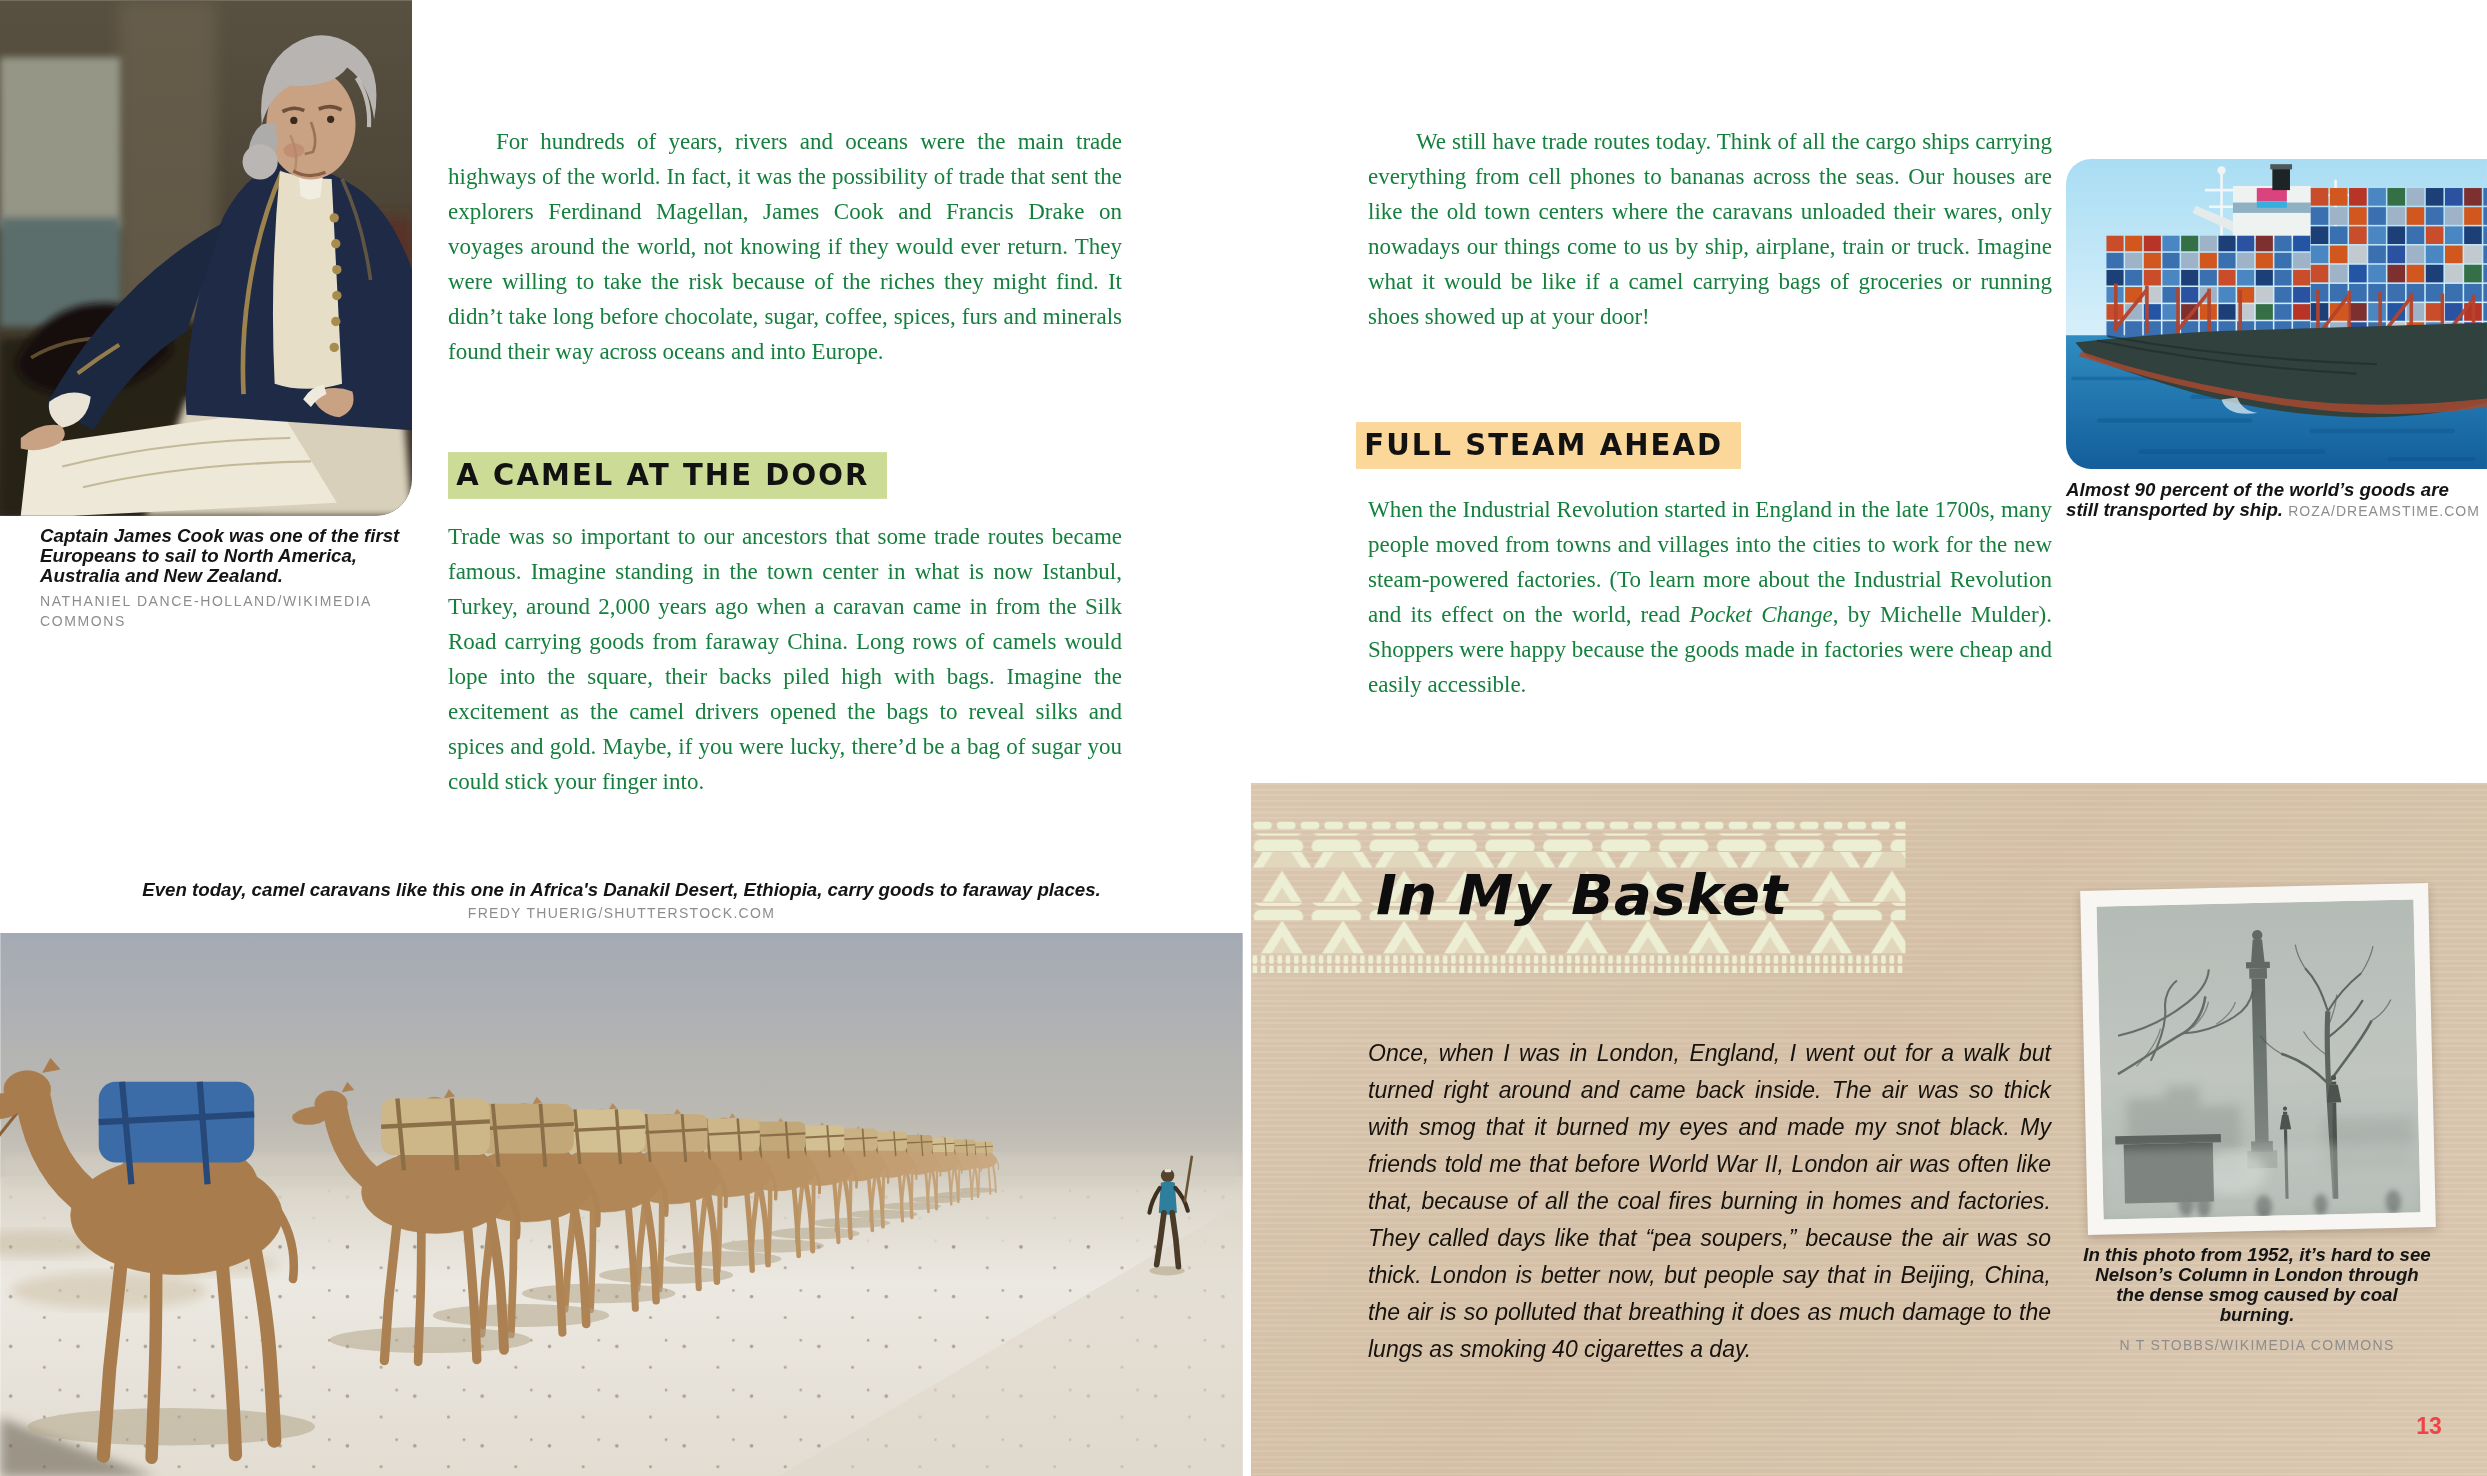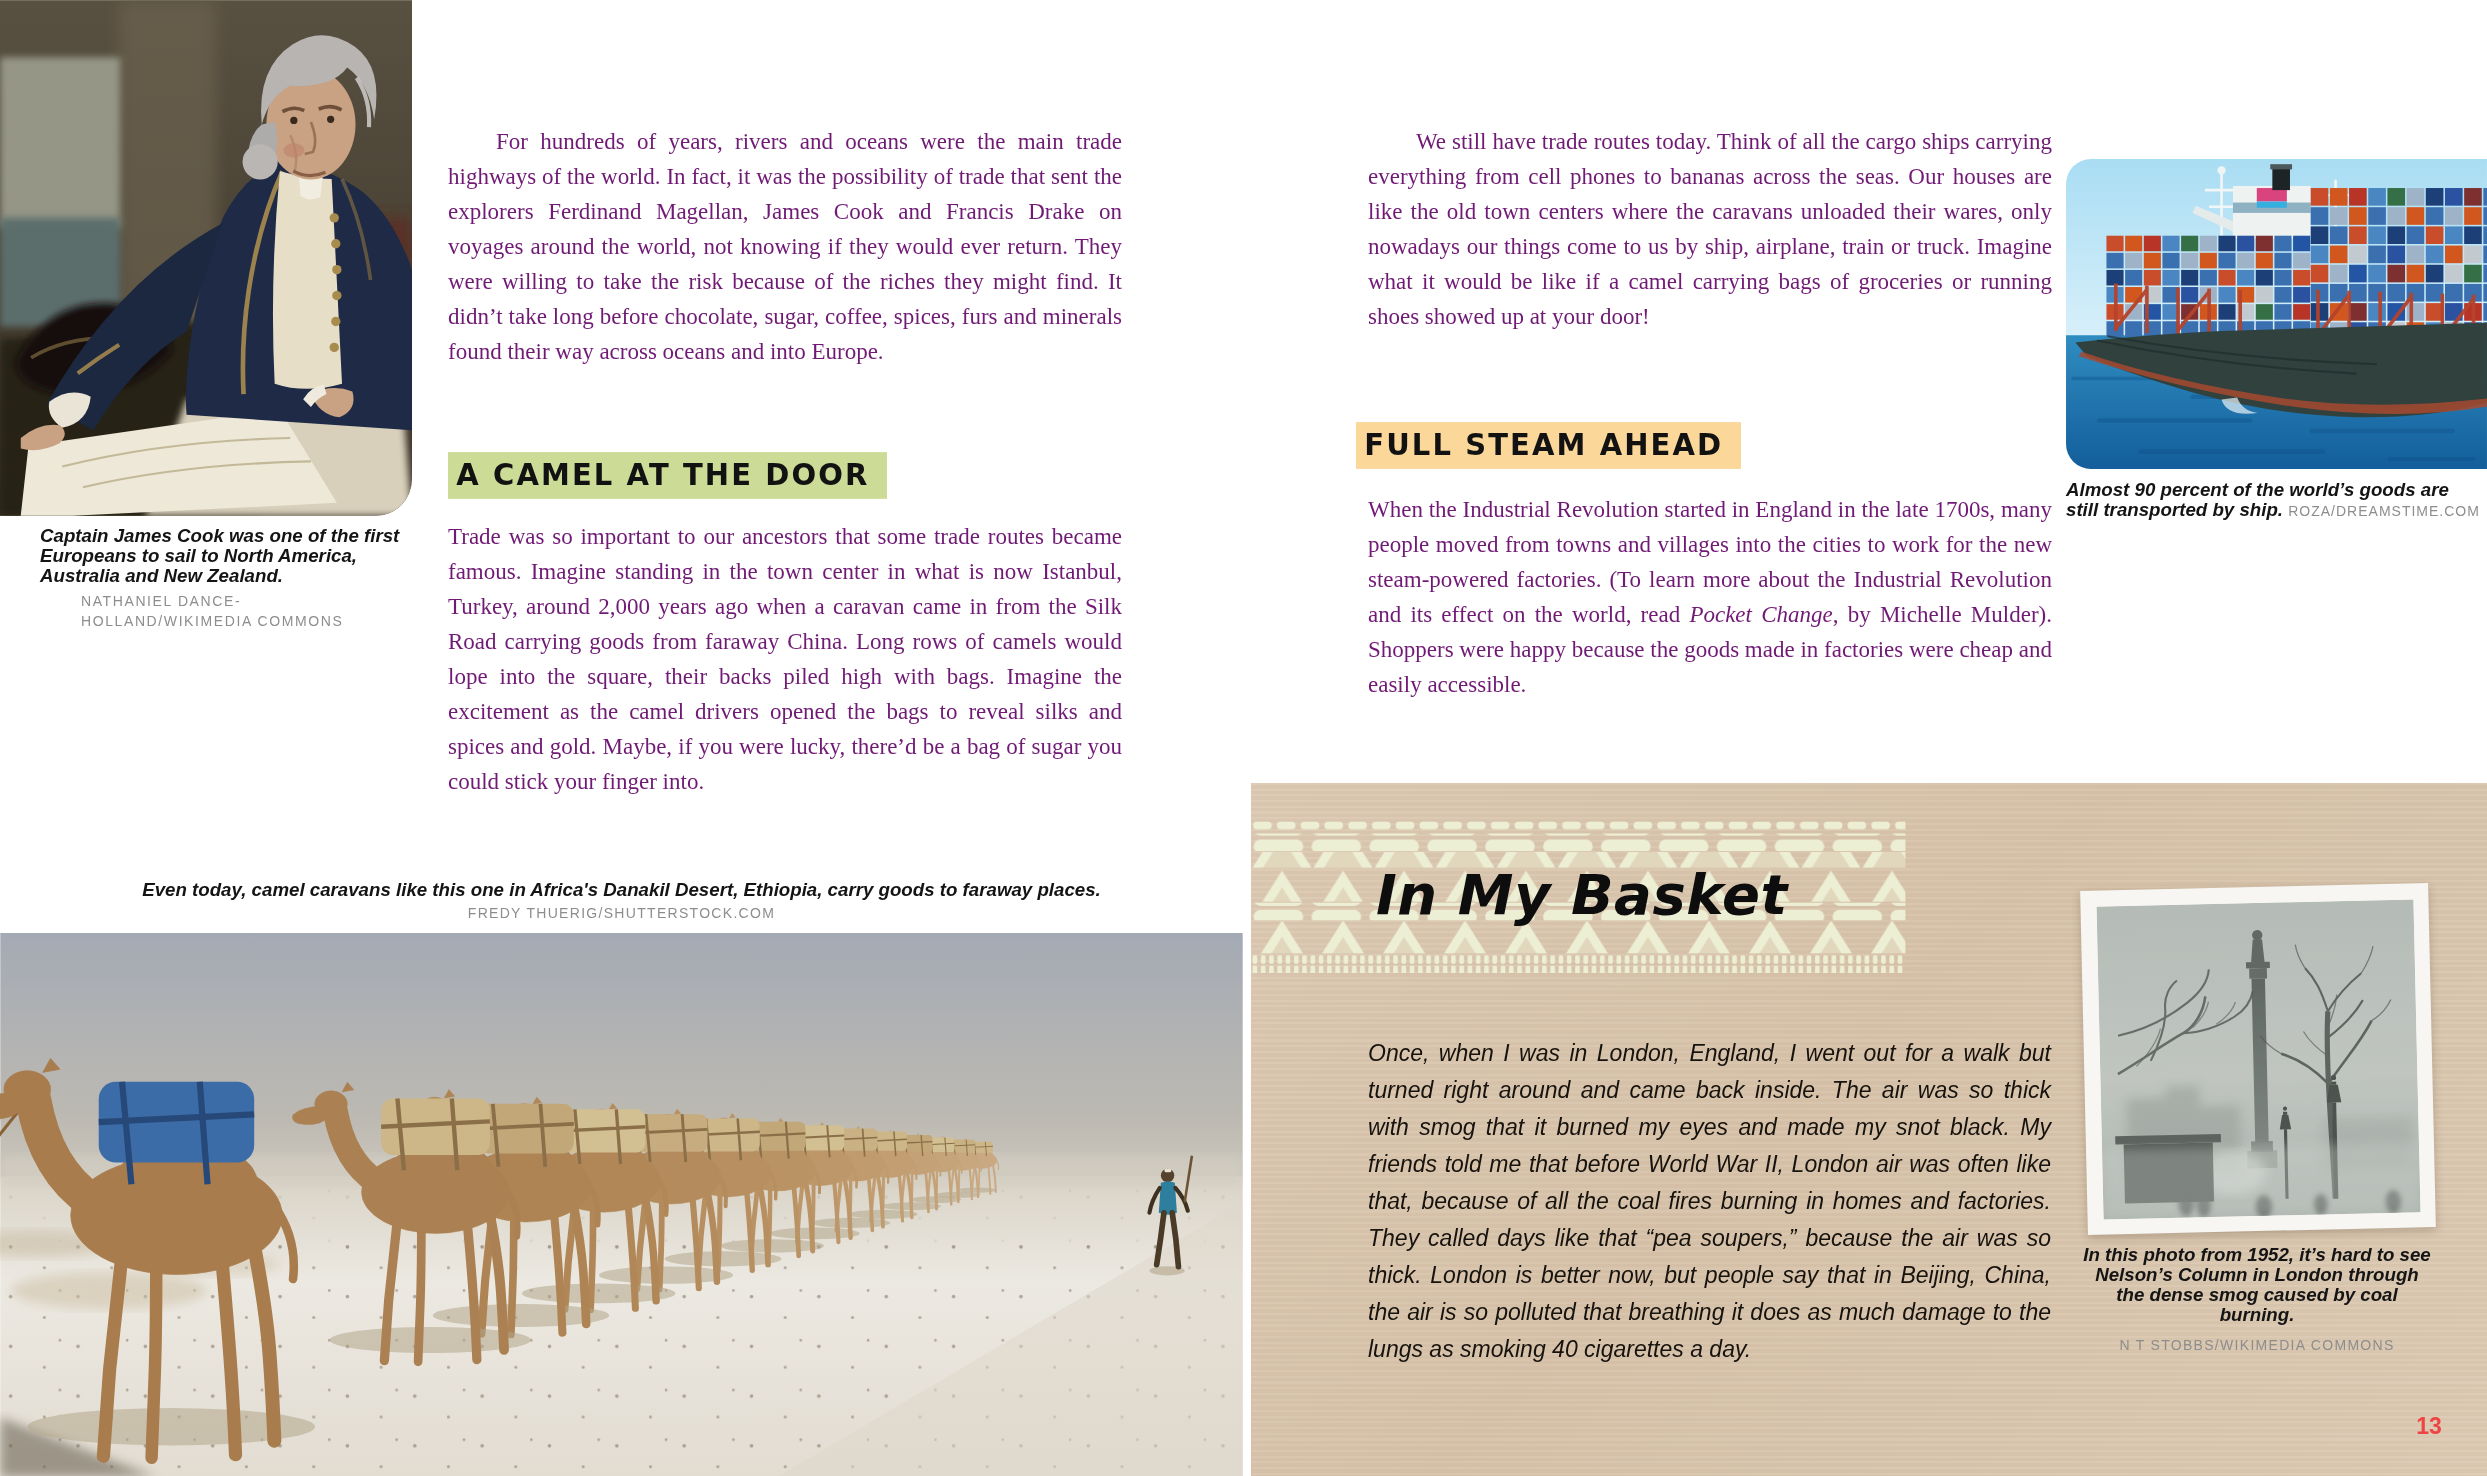--- a/index.html
+++ b/index.html
@@ -6,21 +6,21 @@
   html,body { background:#ffffff; }
   #page {
     position:relative; width:2487px; height:1477px; background:#ffffff;
     overflow:hidden; font-family:"Liberation Serif", serif;
   }
   .abs { position:absolute; }
 
   
   .bodytext {
     font:23px/35px "Liberation Serif", serif;
-    color:#701a75; text-align:justify;
+    color:#15803d; text-align:justify;
   }
   .indent { text-indent:48px; }
   .bodytext .ital { font-style:italic; }
 
   
   .heading {
     display:inline-block;
     font-family:"DejaVu Sans", sans-serif;
     font-weight:700; font-size:29px; line-height:1;
     letter-spacing:2.1px; color:#121212;
@@ -74,21 +74,21 @@
   
   #nelson-photo {
     left:2084px; top:887px; width:348px; height:344px;
     background:#f7f6f2; padding:15.5px;
     transform:rotate(-1.3deg);
     box-shadow:0 3.1px 9.3px rgba(60,40,20,0.25);
   }
   #nelson-photo svg { display:block; width:100%; height:100%; }
 
   #cook-caption { left:40px; top:526px; width:366px; }
-  #cook-caption .credit { display:block; margin-top:5.2px; letter-spacing:1.6px;margin-left:41px; }
+  #cook-caption .credit { display:block; margin-top:5.2px; letter-spacing:1.6px; }
 
   #camel-caption { left:98px; top:880px; width:1047px; }
   #camel-caption .credit { display:block; margin-top:3.1px; }
 
   #ship-caption { left:2066px; top:480px; width:415px; }
   #ship-caption .credit { letter-spacing:1px; }
 
   #nelson-caption { left:2082px; top:1245px; width:350px; }
   #nelson-caption .credit { display:block; margin-top:10px; }
 

